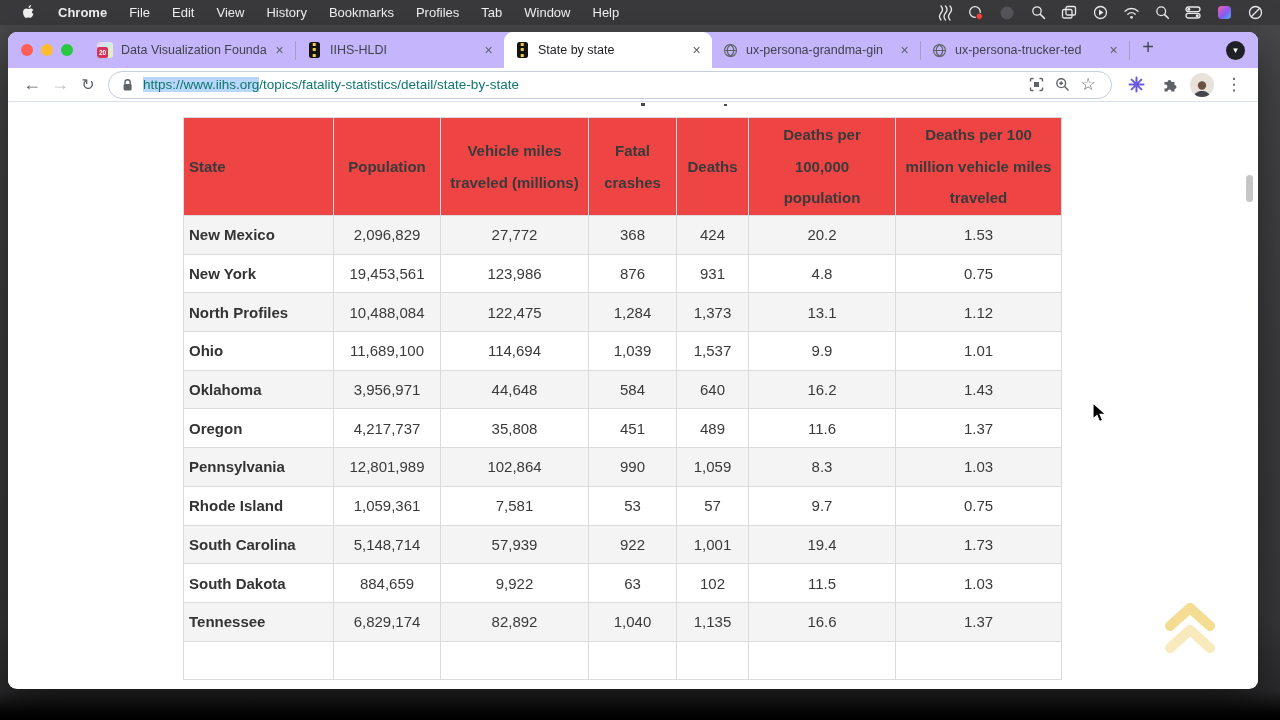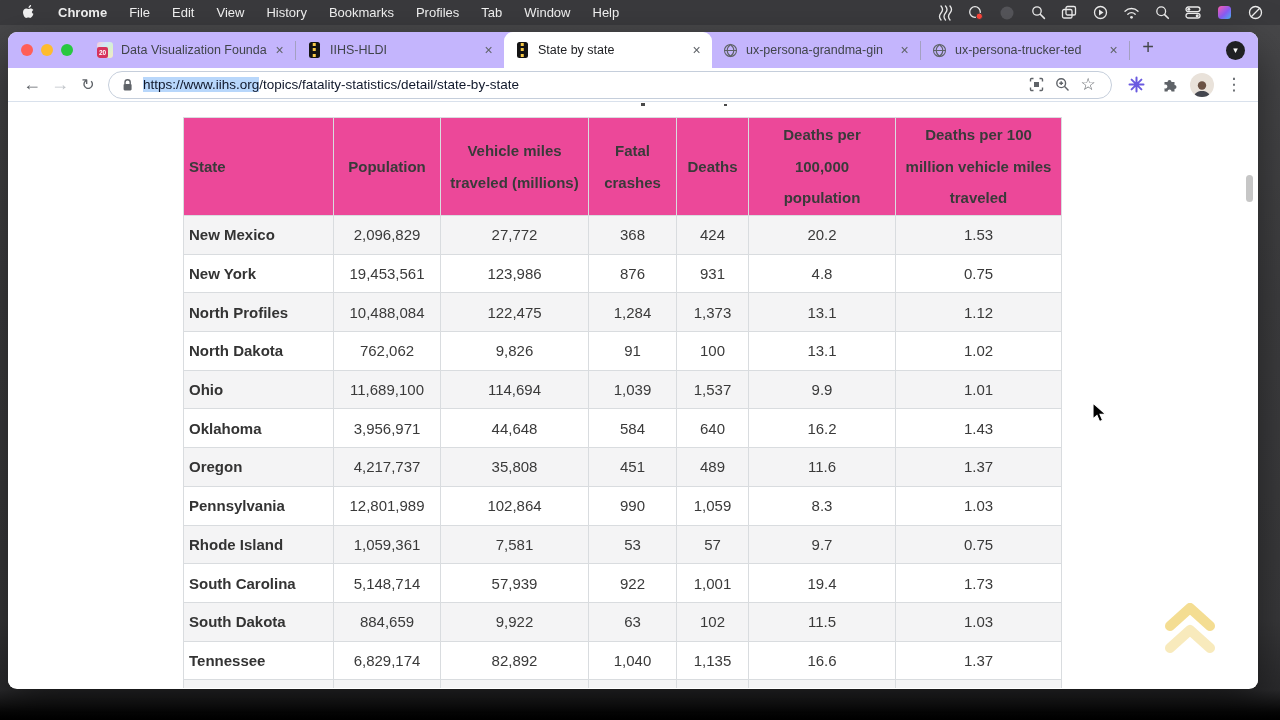--- a/index.html
+++ b/index.html
@@ -60,37 +60,37 @@
     background:repeating-linear-gradient(180deg,#f7c948 0 3px,transparent 3px 5.5px); }
 
   
   .toolbar { height:34px; background:#fff; display:flex; align-items:center; padding:0 10px; border-bottom:1px solid #d9e1ec; }
   .nav-btn { width:28px; height:28px; display:flex; align-items:center; justify-content:center; font-size:18px; color:#5f6368; flex:none; }
   .nav-btn.disabled { color:#c0c4c9; }
   .omnibox {
     flex:1; height:28px; border:1px solid #c5cedb; border-radius:14px; margin:0 10px 0 6px;
     display:flex; align-items:center; padding:0 10px; min-width:0;
   }
-  .omni-url { flex:1; font-size:13.5px; color:#0f172a; white-space:nowrap; overflow:hidden; margin-left:8px; }
+  .omni-url { flex:1; font-size:13.5px; color:#0f766e; white-space:nowrap; overflow:hidden; margin-left:8px; }
   .omni-url .sel { background:#b8d7fb; }
   .omni-icon { flex:none; width:26px; height:26px; display:flex; align-items:center; justify-content:center; color:#5f6368; }
   .star-glyph { font-size:17px; }
   .toolbar-right { display:flex; align-items:center; gap:6px; flex:none; }
   .ext-btn { width:28px; height:28px; display:flex; align-items:center; justify-content:center; }
   .avatar { width:24px; height:24px; border-radius:50%; background:#e9e2da; overflow:hidden; display:flex; align-items:flex-end; justify-content:center; }
   .dots-glyph { font-size:17px; color:#5f6368; }
 
   
   .content { position:relative; width:1250px; height:586px; background:#fff; overflow:hidden; }
   .title-fragment { position:absolute; background:#4a4a4a; }
 
   .table-wrap { position:absolute; left:175px; top:15px; width:880px; height:571px; overflow:hidden; }
   table { border-collapse:collapse; table-layout:fixed; width:878px; color:#3a3a3a; }
   th,td { border:1px solid #d9dcdf; font-size:15px; text-align:center; vertical-align:middle; overflow:hidden; }
-  thead th { height:98px; font-weight:700; background:#ec4899; line-height:2.13; padding:0 8px; }
+  thead th { height:98px; font-weight:700; background:#ef4444; line-height:2.13; padding:0 8px; }
   thead th:first-child { text-align:left; padding-left:5px; }
   tbody td { height:38.7px; padding:0 4px; }
   tbody td:first-child { text-align:left; font-weight:700; padding-left:5px; color:#333; }
   tbody tr:nth-child(odd) { background:#f4f4f5; }
 
   .scroll-thumb { position:absolute; left:1238px; top:73px; width:7px; height:27px; border-radius:4px; background:#c6c6c6; }
 
   .back-to-top { position:absolute; left:1150px; top:494px; width:64px; height:64px; filter:blur(.6px); }
 
   .cursor { position:absolute; left:1092px; top:402px; width:16px; height:22px; z-index:50; pointer-events:none; }
@@ -351,29 +351,20 @@
             <tr>
               <td>North Profiles</td>
               <td>10,488,084</td>
               <td>122,475</td>
               <td>1,284</td>
               <td>1,373</td>
               <td>13.1</td>
               <td>1.12</td>
             </tr>
             <tr>
-              <td>North Dakota</td>
-              <td>762,062</td>
-              <td>9,826</td>
-              <td>91</td>
-              <td>100</td>
-              <td>13.1</td>
-              <td>1.02</td>
-            </tr>
-            <tr>
               <td>Ohio</td>
               <td>11,689,100</td>
               <td>114,694</td>
               <td>1,039</td>
               <td>1,537</td>
               <td>9.9</td>
               <td>1.01</td>
             </tr>
             <tr>
               <td>Oklahoma</td>

